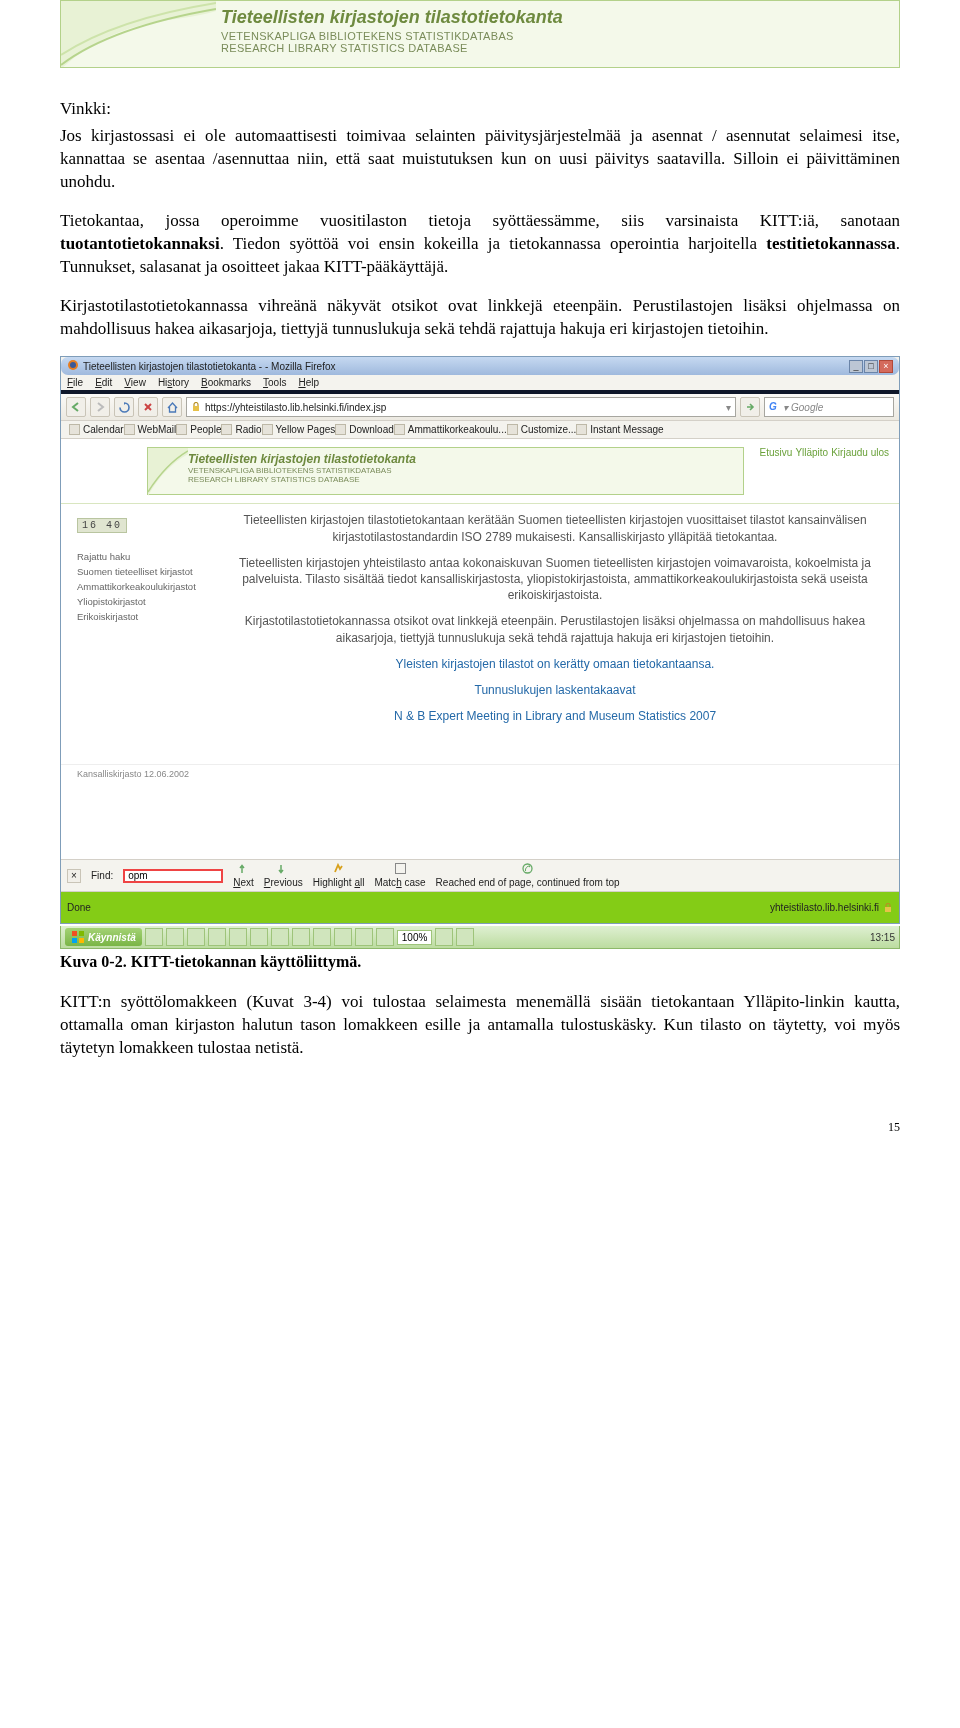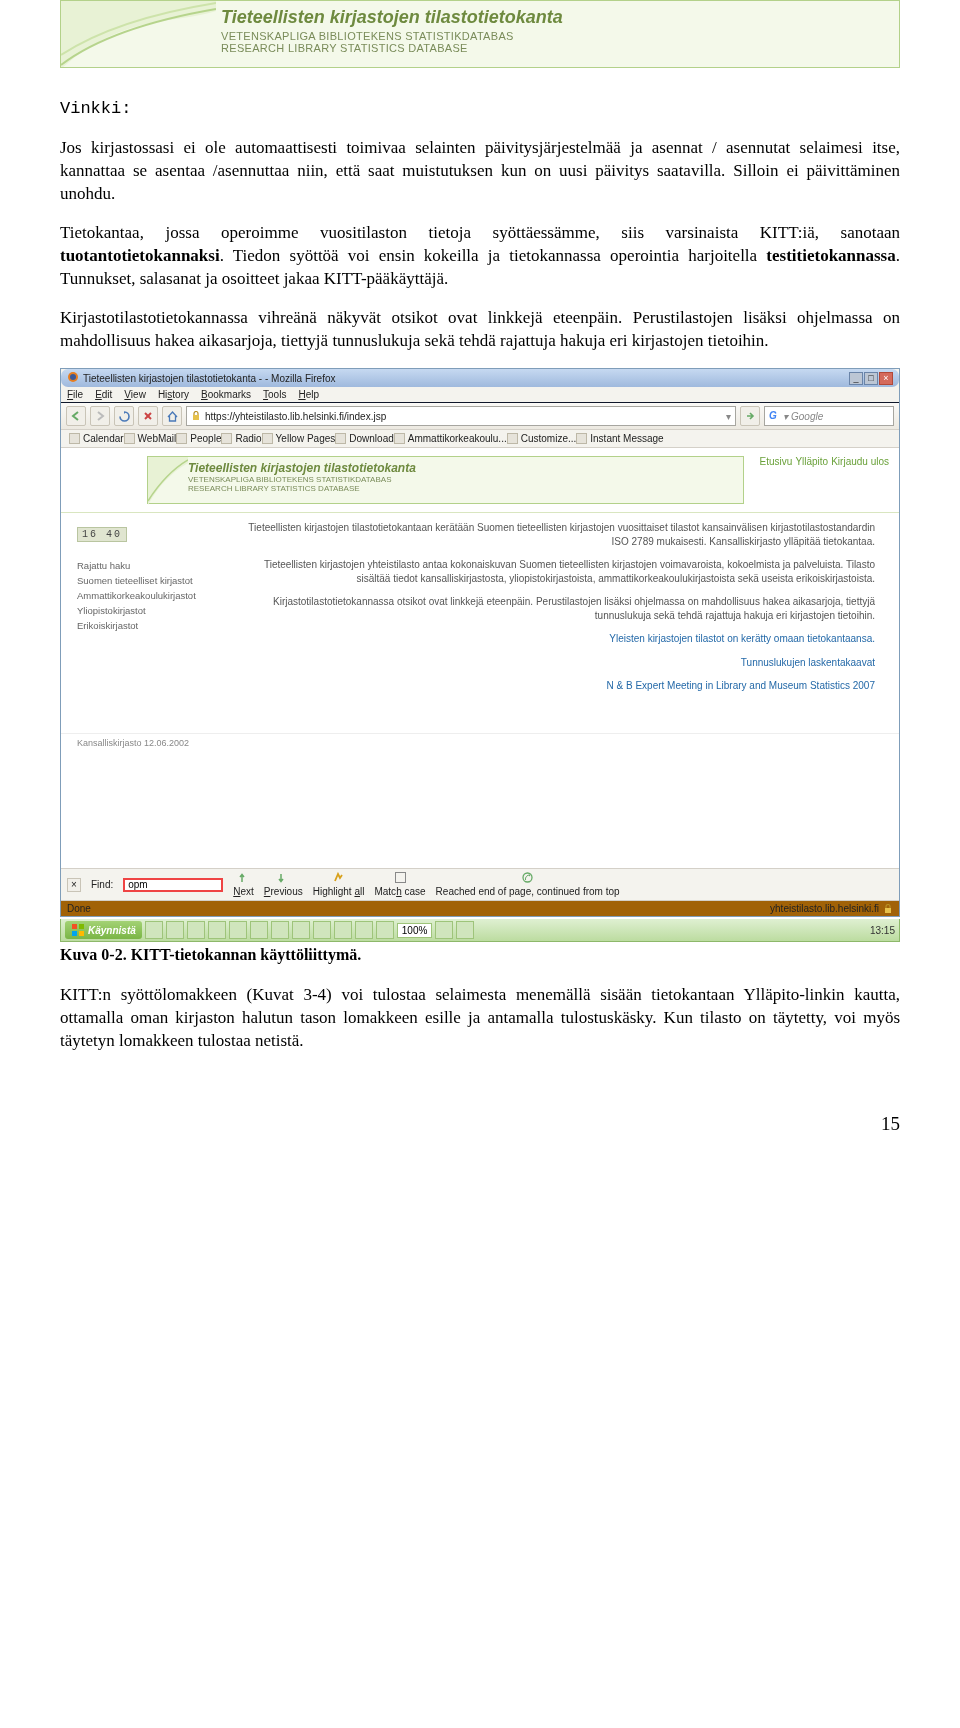--- a/index.html
+++ b/index.html
@@ -37,21 +37,21 @@
     margin-bottom: 2px;
   }
   .page-banner .sub {
     font-family: Verdana, Arial, sans-serif;
     color: #7a8c5a;
     font-size: 11px;
     letter-spacing: .3px;
   }
   
   p { margin: 0 0 16px 0; line-height: 1.35; text-align: justify; }
-  .vinkki-label { margin-bottom: 16px; font-family: Liberation Mono, monospace; }
+  .vinkki-label { margin-bottom: 4px; }
   
   .ff {
     font-family: Verdana, Arial, sans-serif;
     font-size: 10px;
     color: #222;
     border: 1px solid #7f9db9;
     background: #f4f3ee;
     margin: 8px 0 2px 0;
   }
   .ff .titlebar {
@@ -65,21 +65,21 @@
   .ff .titlebar .winbtns { margin-left: auto; display: flex; gap: 1px; }
   .ff .winbtns span {
     display: inline-block; width: 14px; height: 13px;
     background:#bcc6d4; border:1px solid #6a84a8; font-size:9px;
     text-align:center; line-height:11px;
   }
   .ff .winbtns .close { background:#d46a5c; border-color:#b24838; color:#fff; }
   .ff .menubar {
     padding: 2px 6px;
     display: flex; gap: 12px;
-    background:#f4f3ee; border-bottom:1px solid #0f172a;
+    background:#f4f3ee; border-bottom:4px solid #0f172a;
   }
   .ff .menubar span u { text-decoration: underline; }
   .ff .toolbar {
     display:flex; align-items:center; gap:4px;
     padding:3px 5px; border-bottom:1px solid #d4d0c8;
     background:linear-gradient(#fbfaf7,#ece9e1);
   }
   .ff .nav-btn, .ff .icon-btn {
     width:20px; height:20px; border:1px solid #c9c4b7;
     background:#f1efe9; display:flex; align-items:center;
@@ -134,43 +134,43 @@
   .site-banner .sw { position:absolute; left:0; top:0; bottom:0; width:40px; }
   .site-banner .t1 {
     font-style:italic; font-weight:bold; color:#6e8a3f;
     font-size:12px; font-family:Verdana,Arial,sans-serif;
   }
   .site-banner .t2 {
     color:#7a8c5a; font-size:8px; font-family:Verdana,Arial,sans-serif;
   }
   .site-topnav { display:flex; flex-direction:row; gap:3px; color:#6aa13a; font-size:10px; }
   .site-main { flex:1; padding:8px 24px 0 0; }
-  .site-main p { font-size:10px; margin:0 0 10px 0; text-align:right;
+  .site-main p { font-size:12px; margin:0 0 10px 0; text-align:center;
     font-family:Verdana,Arial,sans-serif; color:#555; line-height:1.35;}
   .site-main .link { color:#2469a8; }
   .ff .findbar {
     display:flex; align-items:center; gap:10px;
     padding:3px 6px; border-top:1px solid #d4d0c8;
     background:#f4f3ee;
   }
   .ff .findbar .closef {
     width:14px; height:14px; border:1px solid #c9c4b7;
     background:#f1efe9; text-align:center; line-height:12px; font-size:10px;
   }
   .ff .findbar input {
     border:2px solid #ef4444; height:14px; width:100px;
     font-size:10px; padding:0 3px;
   }
   .ff .findbar .bt {
     display:flex; align-items:center; gap:3px;flex-direction:column;
   }
   .ff .status {
     display:flex; align-items:center; justify-content:space-between;
-    padding:2px 6px; border-top:1px solid #d4d0c8;
-    background:#a16207;
+    padding:10px 6px; border-top:1px solid #d4d0c8;
+    background:#84cc16;
   }
   .taskbar {
     display:flex; align-items:center; gap:3px;
     background:linear-gradient(#dff0d2,#bcdca0);
     border:1px solid #8db86a; border-top:none;
     padding:2px 4px; font-size:10px;
     font-family:Verdana,Arial,sans-serif;
   }
   .taskbar .start {
     display:flex; align-items:center; gap:3px;
@@ -180,21 +180,21 @@
   }
   .taskbar .tb-item {
     width:18px; height:18px; background:#d0e5bd;
     border:1px solid #9ec47a;
   }
   .taskbar .clock { margin-left:auto; color:#333; }
   .caption {
     font-family: Georgia,'Times New Roman',serif;
     font-size:16px; margin:2px 0 18px;
   }
-  .pagenum { text-align:right; font-size:19px; margin-top:60px; }
+  .pagenum { text-align:right; font-size:12px; margin-top:60px; }
 </style>
 </head>
 <body>
 
 <div class="page-banner">
   <div class="swoosh">
     <svg viewBox="0 0 155 68">
       <path d="M0,68 Q40,30 100,20 Q140,15 155,10 L155,0 L0,0 Z" fill="#e8f2d5"></path>
       <path d="M0,64 Q50,26 155,8" stroke="#b6d48c" fill="none" stroke-width="2"></path>
       <path d="M0,54 Q55,18 155,2" stroke="#cde3aa" fill="none" stroke-width="2"></path>

